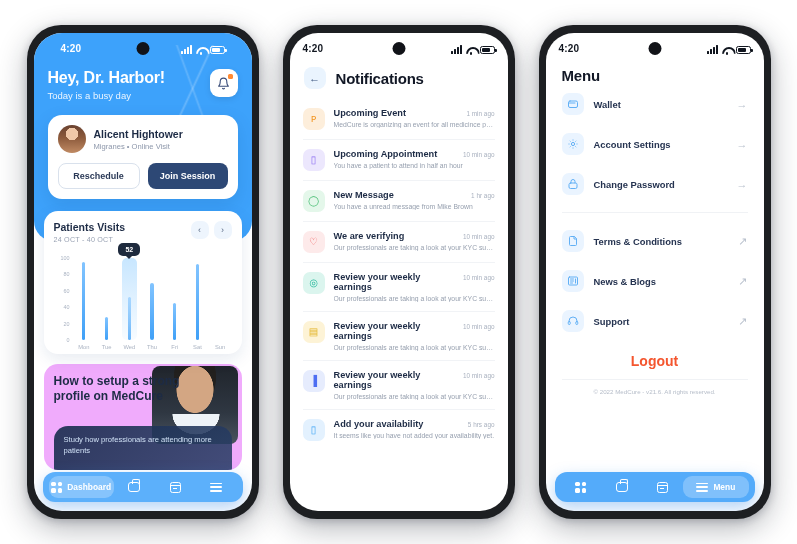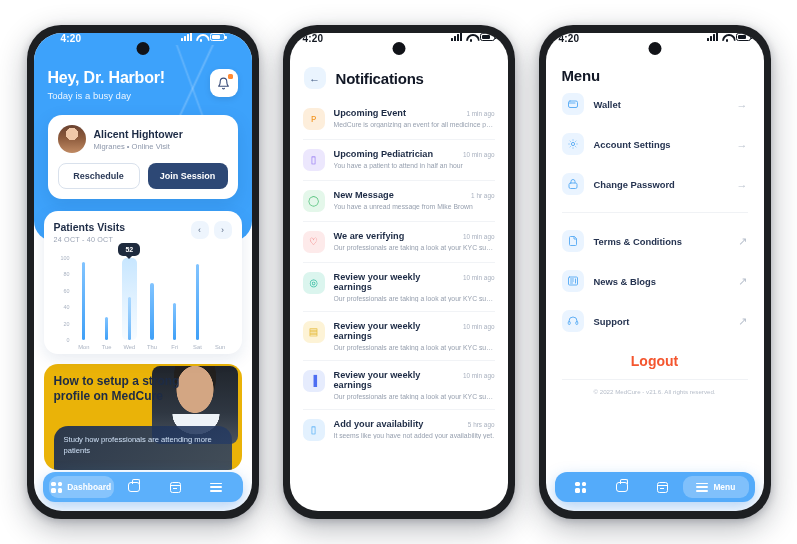--- a/index.html
+++ b/index.html
@@ -29,22 +29,22 @@
     overflow: hidden;
     background: #ffffff;
   }
   .punch {
     position: absolute; top: 9px; left: 50%; transform: translateX(-50%);
     width: 13px; height: 13px; border-radius: 50%;
     background: #111318; z-index: 40;
   }
   
   .statusbar {
-    height: 28px; display: flex; align-items: flex-start;
-    justify-content: space-between; padding: 0 13px;
+    height: 28px; display: flex; align-items: flex-end;
+    justify-content: space-between; padding: 7px 13px;
     font-size: 10px; font-weight: bold; letter-spacing: .2px;
     position: relative; z-index: 30;
   }
   .sb-icons { display: flex; align-items: center; gap: 4px; }
   .sig { display: flex; align-items: flex-end; gap: 1px; height: 8px; }
   .sig i { width: 2px; background: currentColor; border-radius: .5px; display: block; }
   .sig i:nth-child(1){height:3px}.sig i:nth-child(2){height:5px}
   .sig i:nth-child(3){height:7px}.sig i:nth-child(4){height:9px}
   .wifi { width: 10px; height: 8px; position: relative; }
   .wifi:before{
@@ -137,21 +137,21 @@
   .tip {
     position:absolute; bottom: 100%; margin-bottom: 2px; background:#1e2a3d; color:#fff;
     font-size:7px; font-weight:bold; padding: 3px 7px; border-radius:5px; white-space:nowrap;
   }
   .tip:after{content:"";position:absolute;left:50%;transform:translateX(-50%);bottom:-3px;border-left:3px solid transparent;border-right:3px solid transparent;border-top:3px solid #1e2a3d;}
   .xlabels{ display:flex; margin-left: 19px; margin-top:4px; }
   .xlabels span{ flex:1; text-align:center; font-size:5.8px; color:#aab3c2; }
 
   .promo {
     margin: 10px 10px 0; position:relative; border-radius: 14px; overflow:hidden;
-    background:#eab308; padding: 10px 10px 0; height: 106px;
+    background:#f0abfc; padding: 10px 10px 0; height: 106px;
   }
   .promo-title{ font-size:12px; font-weight:bold; color:#1d2b45; line-height:1.25; width: 126px; position:relative; z-index:3;}
   .promo-photo{
     position:absolute; right:4px; top:2px; width: 86px; height: 78px;
     background:
       radial-gradient(ellipse at 50% 30%, #d3a683 0 30%, transparent 31%),
       radial-gradient(ellipse at 50% 14%, #22201e 0 34%, transparent 35%),
       linear-gradient(180deg,#20252c 0%,#2f3742 60%,#4a5460 100%);
     border-radius: 8px;
   }
@@ -402,21 +402,21 @@
                 <div class="ntitle">Upcoming Event</div>
                 <div class="ntime">1 min ago</div>
               </div>
               <div class="ndesc">MedCure is organizing an event for all medicince prac...</div>
             </div>
           </div>
           <div class="nrow">
             <div class="nic" style="background:#ece7fd;color:#8a6df0">▯</div>
             <div class="nbody">
               <div class="nrow-top">
-                <div class="ntitle">Upcoming Pediatrician</div>
+                <div class="ntitle">Upcoming Appointment</div>
                 <div class="ntime">10 min ago</div>
               </div>
               <div class="ndesc">You have a patient to attend in half an hour</div>
             </div>
           </div>
           <div class="nrow">
             <div class="nic" style="background:#e4f7ea;color:#3cb96a">◯</div>
             <div class="nbody">
               <div class="nrow-top">
                 <div class="ntitle">New Message</div>

